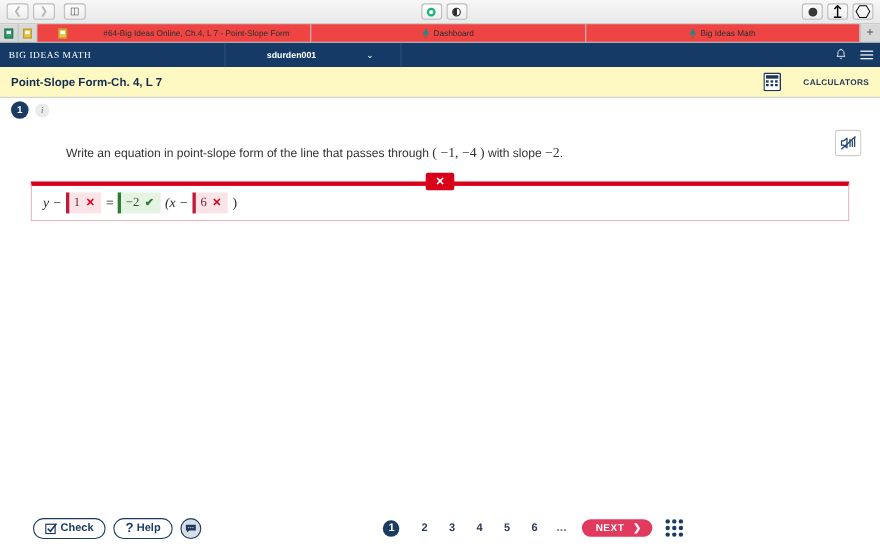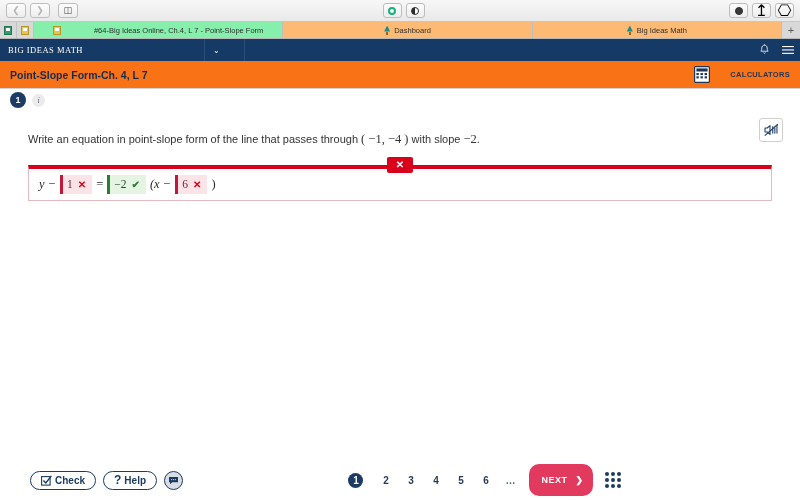--- a/index.html
+++ b/index.html
@@ -62,25 +62,25 @@
   .bkm-ico.yellow { background:#e8c44c; border:1px solid #b79726; }
   .bkm-ico::after{
     content:""; position:absolute; left:1px; top:1px; right:1px; bottom:3px;
     background:#fff;
   }
   .tab {
     flex: 1 1 0; min-width: 0;
     display: flex; align-items: center; justify-content: center; gap: 4px;
     font-size: 7.5px; color: #2e2e2e;
     border-right: 1px solid #bfbfbf;
-    background: #fdba74;
+    background: #ef4444;
     padding: 0 6px;
     white-space: nowrap; overflow: hidden;
   }
-  .tab.active { background: #86efac; gap: 33px; }
+  .tab.active { background: #ef4444; gap: 33px; }
   .tab .tab-label { overflow:hidden; text-overflow: ellipsis; }
   .tree-ico {
     width: 6px; height: 9px; position: relative; flex: 0 0 auto;
   }
   .tree-ico::before{
     content:""; position:absolute; left:0; top:0; width:6px; height:6px;
     background:#1f8a8a; clip-path: polygon(50% 0,100% 100%,0 100%);
   }
   .tree-ico::after{
     content:""; position:absolute; left:2px; bottom:0; width:2px; height:3px;
@@ -111,21 +111,21 @@
     font-size: 8px; padding-left: 8px;
     border-right: 1px solid #2b4e7a;
   }
   .bim-nav-spacer { flex: 1 1 auto; }
   .bim-ico {
     width: 24px; display:flex; align-items:center; justify-content:center;
   }
 
   
   .assign-header {
-    height: 28px; background: #f97316; border-bottom: 1px solid #d2d2d2;
+    height: 28px; background: #fef9c3; border-bottom: 1px solid #d2d2d2;
     display: flex; align-items: center; padding: 0 10px;
   }
   .assign-title { font-size: 10.5px; font-weight: bold; color: #132c4e; }
   .assign-spacer { flex: 1 1 auto; }
   .calc-btn { display: flex; align-items: center; gap: 20px; }
   .calc-label { font-size: 7.5px; font-weight: bold; color: #1d3557; letter-spacing: .3px; }
 
   
   .qrow { height: 22px; display: flex; align-items: center; padding: 0 10px; gap: 6px; }
   .qnum {
@@ -147,20 +147,21 @@
     background: #fff; display:flex; align-items:center; justify-content:center;
   }
 
   
   .problem {
     padding: 20px 28px 0 28px;
   }
   .prompt {
     font-size: 11px; color: #333; line-height: 1.4;
     font-family: "Liberation Sans", sans-serif;
+    margin-left: 32px;
   }
   .mathy { font-family: "Liberation Serif", serif; font-size: 12.5px; }
 
   .answer-wrap { position: relative; margin-top: 16px; }
   .answer-box {
     border: 1px solid #e4b9c2;
     border-top: 4px solid #d9001b;
     background: #ffffff;
     height: 36px;
     display: flex; align-items: center;
@@ -209,21 +210,21 @@
   .pg {
     width: 25px; text-align: center; font-size: 10px; color: #2a3b55; font-weight: bold;
   }
   .pg.cur {
     width: 15px; height: 15px; border-radius: 50%; background: #1b3b63; color: #fff;
     display: inline-flex; align-items: center; justify-content: center;
     margin-right: 10px;
   }
   .pg.ell { color: #5a6b83; letter-spacing: 1px; }
   .next-btn {
-    height: 32px; background: #e23a5e; border-radius: 10px; color: #fff;
+    height: 16px; background: #e23a5e; border-radius: 10px; color: #fff;
     display: inline-flex; align-items: center; gap: 8px;
     padding: 0 9px 0 12px; font-size: 9px; font-weight: bold; letter-spacing: .5px;
     margin-left: 6px;
   }
   .grid-dots {
     display: grid; grid-template-columns: repeat(3, 4px); gap: 2px;
     margin-left: 12px;
   }
   .grid-dots i { width: 4px; height: 4px; background: #1b3b63; border-radius: 50%; display:block; }
   .progress-wrap { text-align: center; }
@@ -273,20 +274,21 @@
     </div>
     <div class="tab">
       <span class="tree-ico"></span>
       <span class="tab-label">Big Ideas Math</span>
     </div>
     <div class="tab-plus">+</div>
   </div>
 
   <div class="bim-nav">
     <div class="bim-logo">BIG IDEAS MATH</div>
+    <div class="bim-user">sdurden001</div>
     <div class="bim-caret">⌄</div>
     <div class="bim-nav-spacer"></div>
     <div class="bim-ico">
       <svg width="11" height="12" viewBox="0 0 11 12">
         <path d="M5.5 1.2c-1.6 0-2.7 1.2-2.7 2.8 0 2.4-.9 3.2-.9 3.2h7.2s-.9-.8-.9-3.2c0-1.6-1.1-2.8-2.7-2.8z" fill="none" stroke="#ffffff" stroke-width="0.8"></path>
         <path d="M4.6 8.6a.95.95 0 0 0 1.8 0" fill="none" stroke="#ffffff" stroke-width="0.8"></path>
         <rect x="5.2" y="0.2" width="0.7" height="1.1" fill="#ffffff"></rect>
       </svg>
     </div>
     <div class="bim-ico">

